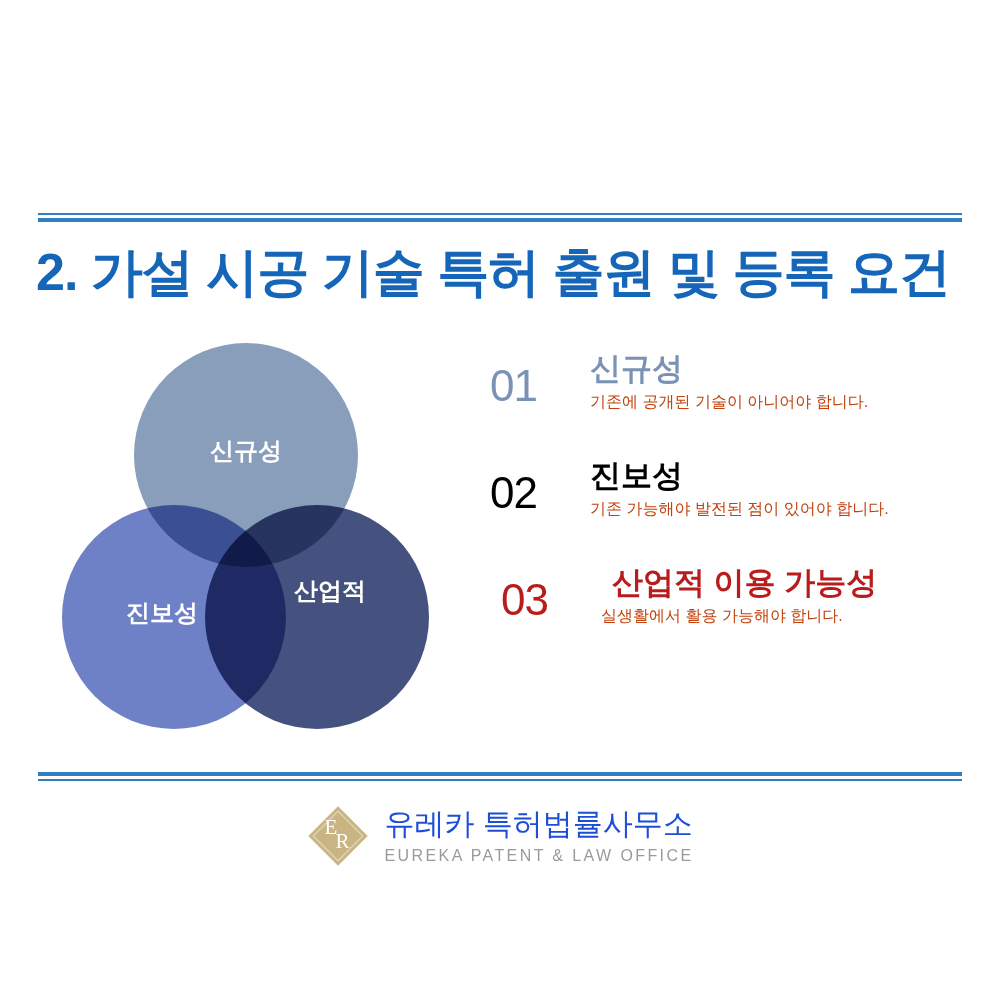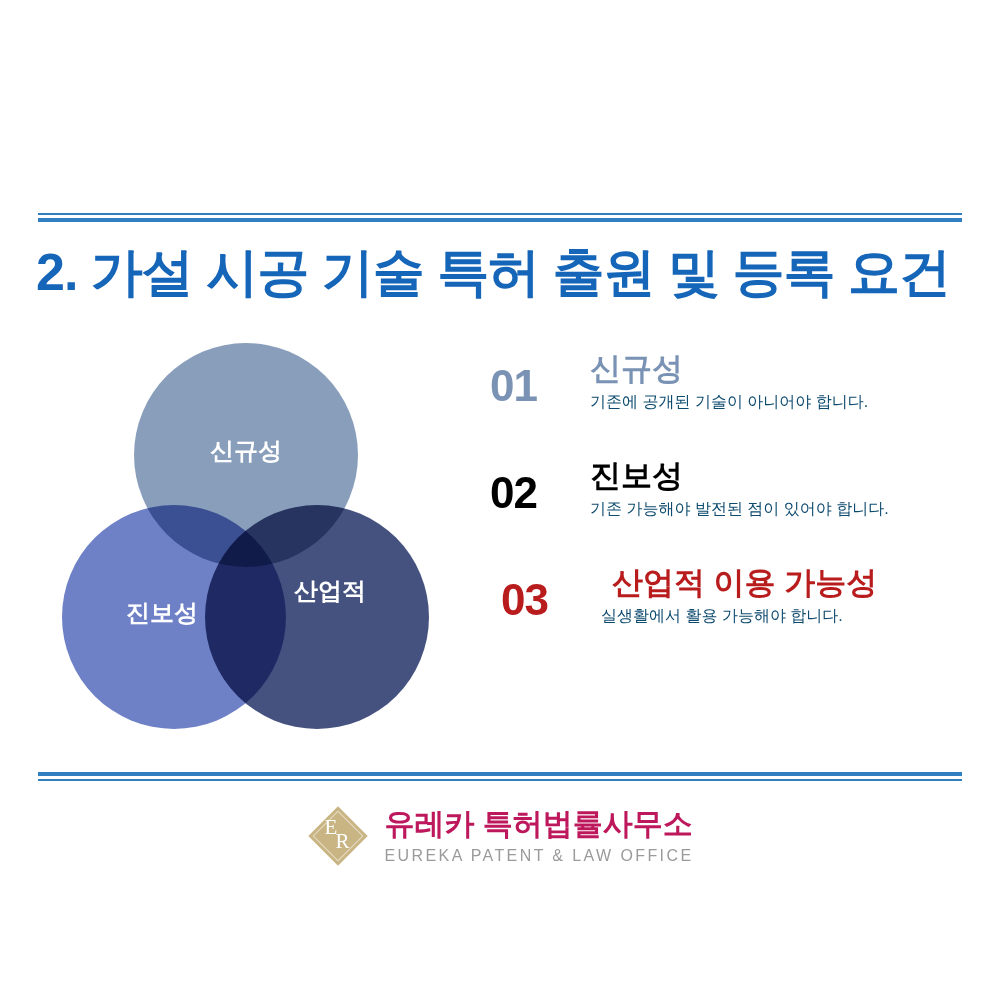--- a/index.html
+++ b/index.html
@@ -132,41 +132,41 @@
     width: 480px;
   }
   .item {
     position: relative;
     display: flex;
     align-items: flex-start;
     margin-bottom: 44px;
   }
   .item-number {
     font-size: 44px;
-    font-weight: 700;
+    font-weight: 400;
     line-height: 1;
     width: 100px;
     flex: 0 0 100px;
     letter-spacing: -1px;
     padding-top: 14px;
   }
   .item-body {
     flex: 1 1 auto;
     padding-top: 0;
   }
   .item-heading {
     font-size: 31px;
     font-weight: 700;
     line-height: 1.25;
     margin: 0 0 2px 0;
     white-space: nowrap;
   }
   .item-desc {
     font-size: 16px;
-    color: #0c4a6e;
+    color: #c2410c;
     line-height: 1.4;
     white-space: nowrap;
   }
 
   .tone-1 { color: #7a93b5; }
   .tone-2 { color: #000000; }
   .tone-3 { color: #b91c1c; margin-left: 11px; }
 
   
   .footer {
@@ -222,24 +222,24 @@
     font-size: 21px;
     line-height: 1;
   }
   .logo-text {
     display: flex;
     flex-direction: column;
     align-items: flex-start;
   }
   .logo-name-kr {
     font-size: 30px;
-    color: #be185d;
+    color: #1d4ed8;
     line-height: 1.15;
     letter-spacing: 0px;
-    font-weight: 700;
+    font-weight: 400;
     white-space: nowrap;
   }
   .logo-name-en {
     font-size: 16px;
     color: #9a9a9a;
     letter-spacing: 2.4px;
     margin-top: 5px;
     white-space: nowrap;
     align-self: center;
   }

